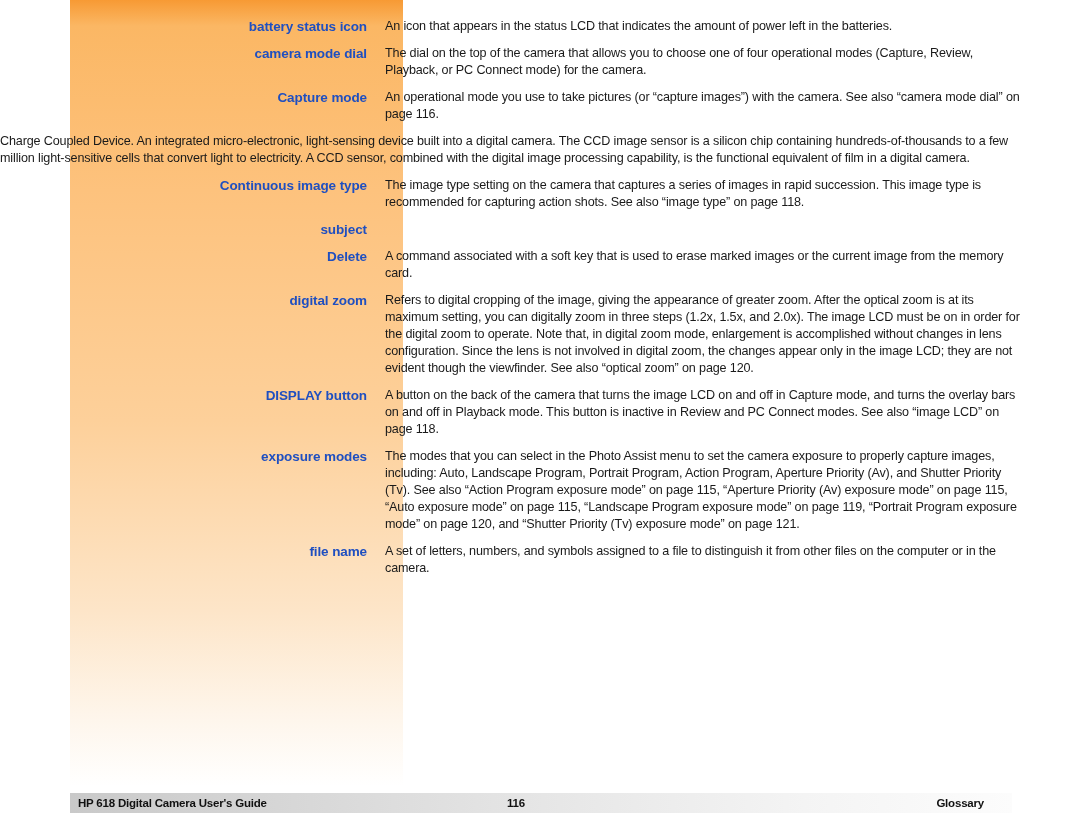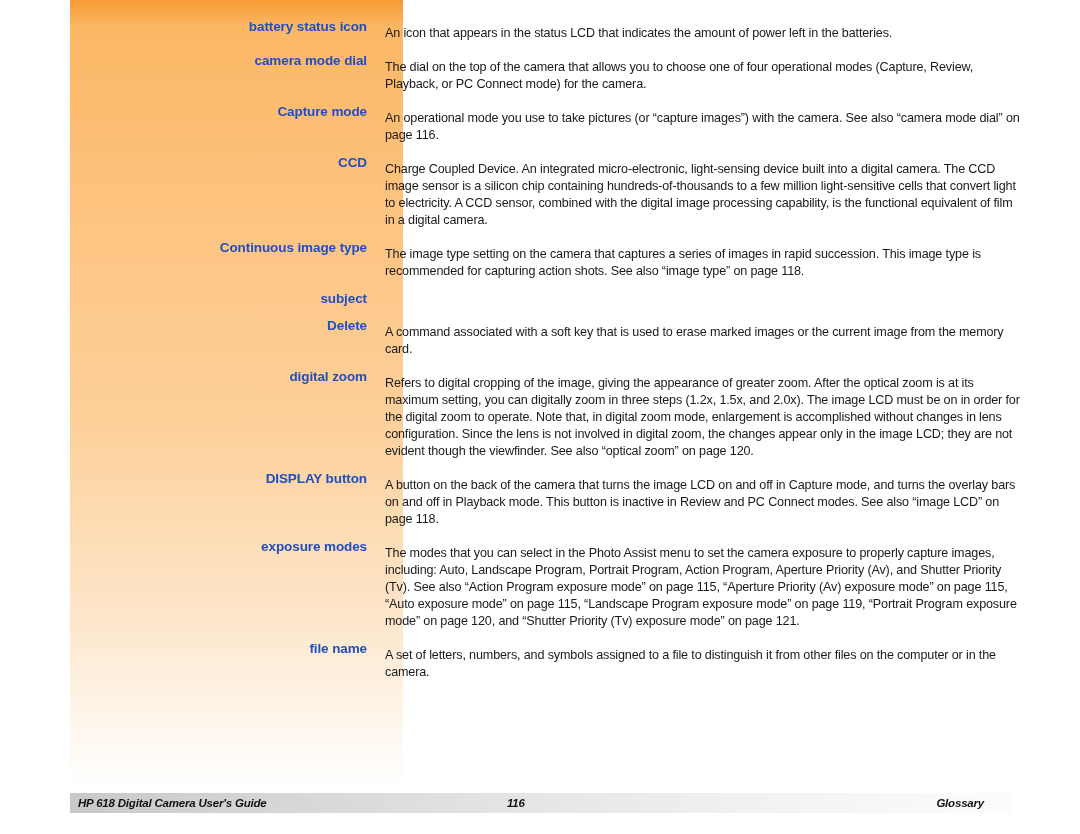--- a/index.html
+++ b/index.html
@@ -74,38 +74,36 @@
   .definition {
     flex: 1 1 auto;
     padding-left: 0px;
     padding-right: 58px;
     color: #1a1a1a;
     font-size: 12.6px;
     line-height: 17px;
     letter-spacing: -0.15px;
     text-align: left;
     box-sizing: border-box;
-    margin-top: 7px;
   }
 
   
   #footer {
     position: absolute;
     left: 70px;
     top: 793px;
     width: 942px;
     height: 20px;
     background: linear-gradient(to right, #c9c9c9 0%, #d6d6d6 22%, #e7e7e7 52%, #f4f4f4 78%, #fcfcfc 100%);
     z-index: 3;
   }
   #footer-inner {
     position: relative;
     width: 100%;
     height: 100%;
-    font-style: italic;
   }
   .footer-text {
     position: absolute;
     top: 3px;
     font-size: 11.5px;
     font-weight: bold;
     color: #111111;
     letter-spacing: -0.2px;
     line-height: 14px;
   }
@@ -127,21 +125,20 @@
       </div>
       <div class="entry">
         <div class="term">camera mode dial</div>
         <div class="definition">The dial on the top of the camera that allows you to choose one of four operational modes (Capture, Review, Playback, or PC Connect mode) for the camera.</div>
       </div>
       <div class="entry">
         <div class="term">Capture mode</div>
         <div class="definition">An operational mode you use to take pictures (or “capture images”) with the camera. See also “camera mode dial” on page 116.</div>
       </div>
       <div class="entry">
-        <div class="term">CCD</div>
         <div class="definition">Charge Coupled Device. An integrated micro-electronic, light-sensing device built into a digital camera. The CCD image sensor is a silicon chip containing hundreds-of-thousands to a few million light-sensitive cells that convert light to electricity. A CCD sensor, combined with the digital image processing capability, is the functional equivalent of film in a digital camera.</div>
       </div>
       <div class="entry">
         <div class="term">Continuous image type</div>
         <div class="definition">The image type setting on the camera that captures a series of images in rapid succession. This image type is recommended for capturing action shots. See also “image type” on page 118.</div>
       </div>
       <div class="entry">
         <div class="term">subject</div>
       </div>
       <div class="entry">

